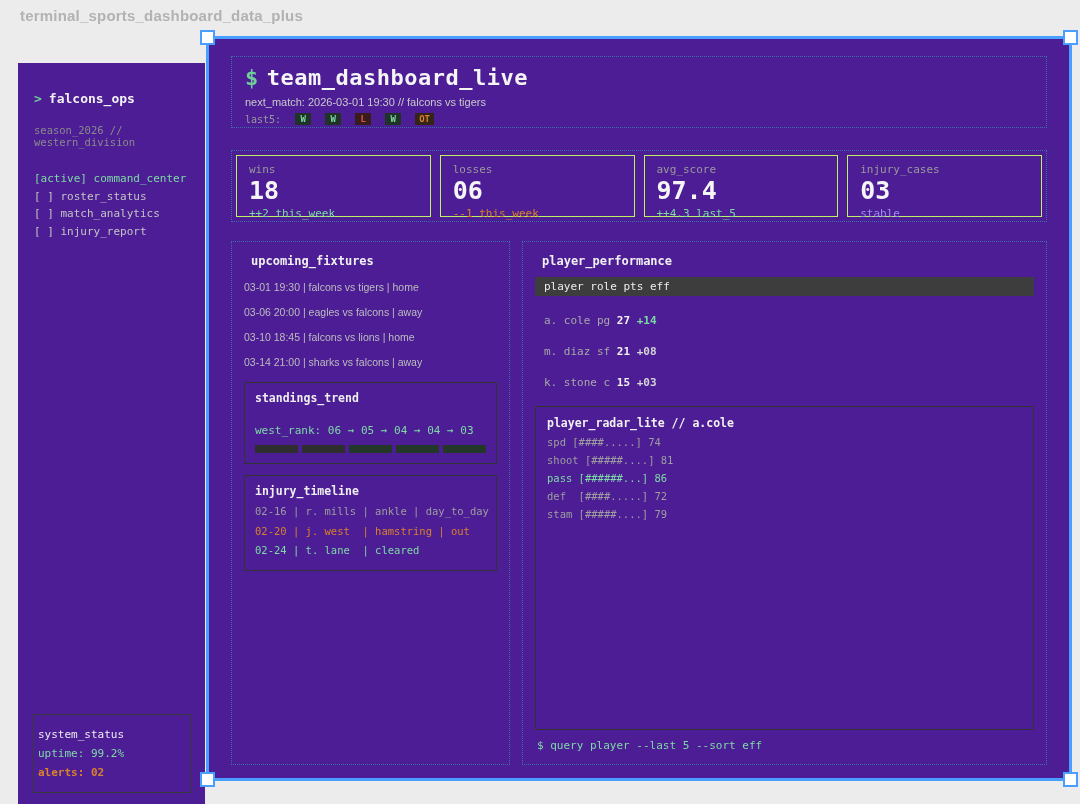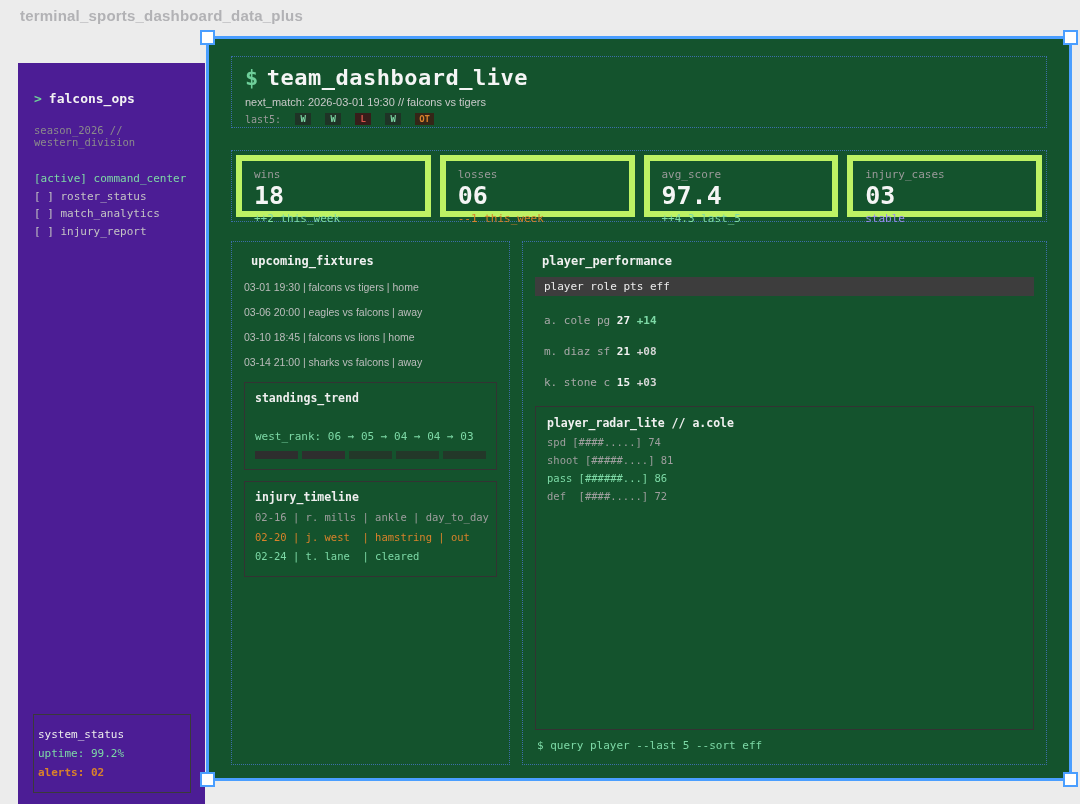--- a/index.html
+++ b/index.html
@@ -34,21 +34,21 @@
     border:1px solid #3a3a3a; padding:10px 4px;
     font-size:11px; line-height:19px;
   }
   .sb-status .t { color:#ededed; }
   .sb-status .up { color:#7dd9a6; }
   .sb-status .al { color:#d9822b;font-weight:bold; }
 
   
   .frame {
     position:absolute; left:206px; top:36px; width:866px; height:745px;
-    background:#14532d; border:3px solid #4a9eff;
+    background:#4c1d95; border:3px solid #4a9eff;
   }
   .handle {
     position:absolute; width:15px; height:15px; background:#ffffff;
     border:2px solid #4a9eff; z-index:5;
   }
   .h-tl { left:-9px; top:-9px; }
   .h-tr { right:-9px; top:-9px; }
   .h-bl { left:-9px; bottom:-9px; }
   .h-br { right:-9px; bottom:-9px; }
 
@@ -70,21 +70,21 @@
   }
   .badge.win  { background:#1f3326; color:#7dd9a6; }
   .badge.loss { background:#381d1a; color:#d9574a; }
   .badge.ot   { background:#352517; color:#d9822b; }
 
   
   .stats {
     position:absolute; left:22px; top:111px; width:816px; height:72px;
     display:flex; gap:9px; padding:4px;
   }
-  .card { flex:1; border:6px solid #bef264; padding:7px 12px 0 12px; }
+  .card { flex:1; border:1px solid #bef264; padding:7px 12px 0 12px; }
   .card .lbl { font-size:11px; color:#9a9a9a; }
   .card .val { font-size:25px; font-weight:bold; color:#f5f5f5; line-height:28px; margin-top:1px; }
   .card .delta { font-size:11px; margin-top:2px; }
   .d-green { color:#7dd9a6; }
   .d-orange { color:#d9822b; }
   .d-purple { color:#9b8cf2; }
 
   
   .panel-left {
     position:absolute; left:22px; top:202px; width:279px; height:524px;
@@ -93,21 +93,21 @@
   .panel-right {
     position:absolute; left:313px; top:202px; width:525px; height:524px;
     padding:12px; display:flex; flex-direction:column;
   }
   .p-title { font-size:12px; color:#f0f0f0; font-weight:bold;margin-left:7px; }
 
   .fixture { margin-top:13px; font-family:"Liberation Sans", sans-serif; font-size:10.5px; color:#bdbdbd; }
 
   .trend { margin-top:14px; padding:8px 10px 10px 10px; }
   .trend .t { font-size:11.5px; color:#eeeeee; font-weight:bold; }
-  .trend .rank { margin-top:25px; font-size:11px; color:#7dd9a6; white-space:pre; }
+  .trend .rank { margin-top:19px; font-size:11px; color:#7dd9a6; white-space:pre; }
   .trend .bars { margin-top:8px; display:flex; gap:4px; }
   .trend .bar { flex:1; height:8px; }
   .bar.dim { background:#2e2e2e; }
   .bar.grn { background:#233829; }
 
   .injury { margin-top:11px; padding:8px 10px 9px 10px; }
   .injury .t { font-size:11.5px; color:#eeeeee; font-weight:bold; margin-bottom:4px; }
   .injury .row { font-size:10.5px; line-height:19.5px; white-space:pre; }
   .c-gray { color:#9e9e9e; }
   .c-orange { color:#d9822b; }
@@ -229,17 +229,18 @@
     <div class="tbl-row"><span>a. cole</span> <span>pg</span> <span class="pts">27</span> <span class="eff pos">+14</span></div>
     <div class="tbl-row"><span>m. diaz</span> <span>sf</span> <span class="pts">21</span> <span class="eff">+08</span></div>
     <div class="tbl-row"><span>k. stone</span> <span>c</span> <span class="pts">15</span> <span class="eff">+03</span></div>
 
     <div class="radar subbox">
       <div class="t">player_radar_lite // a.cole</div>
       <div class="row c-gray">spd [####.....] 74</div>
       <div class="row c-gray">shoot [#####....] 81</div>
       <div class="row c-green">pass [######...] 86</div>
       <div class="row c-gray">def  [####.....] 72</div>
+      <div class="row c-gray">stam [#####....] 79</div>
     </div>
 
     <div class="cmd">$ query player --last 5 --sort eff</div>
   </div>
 </div>
 
 </body></html>

